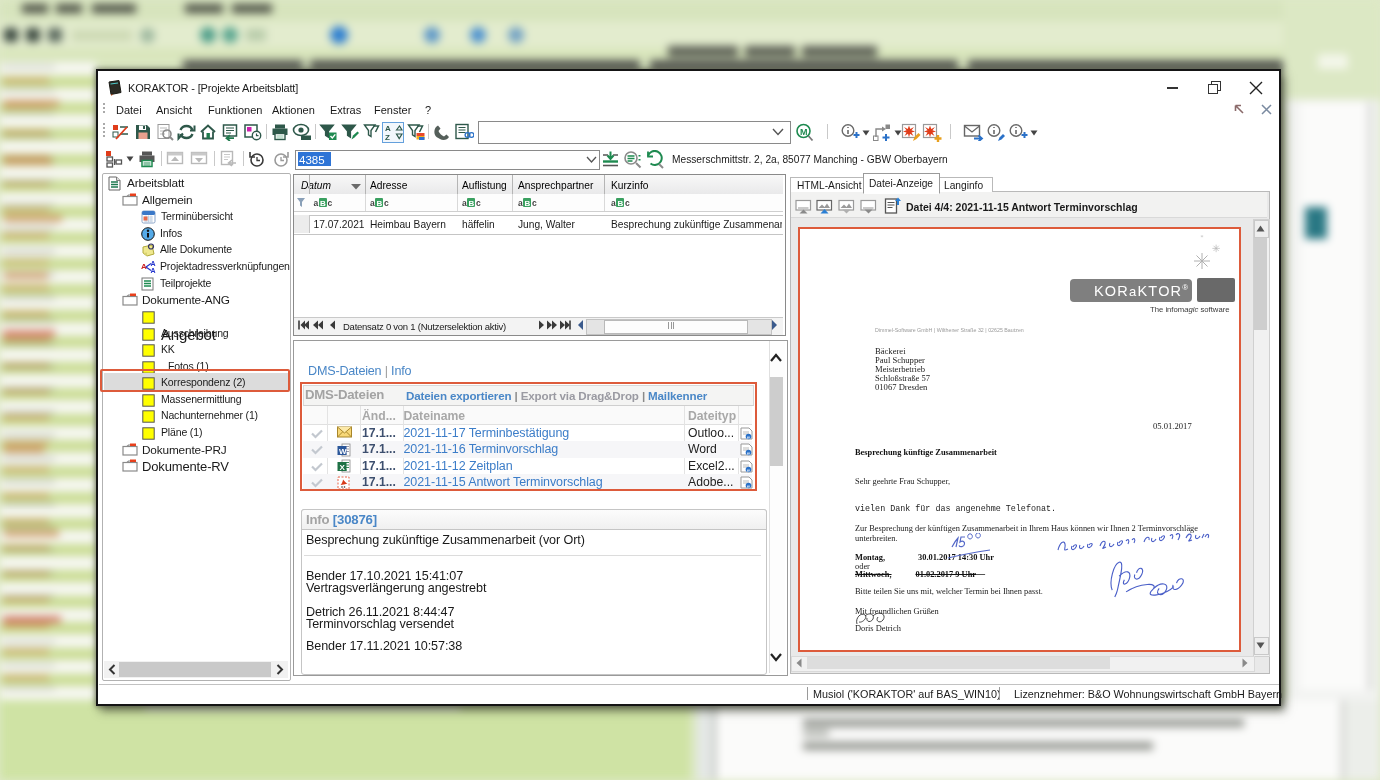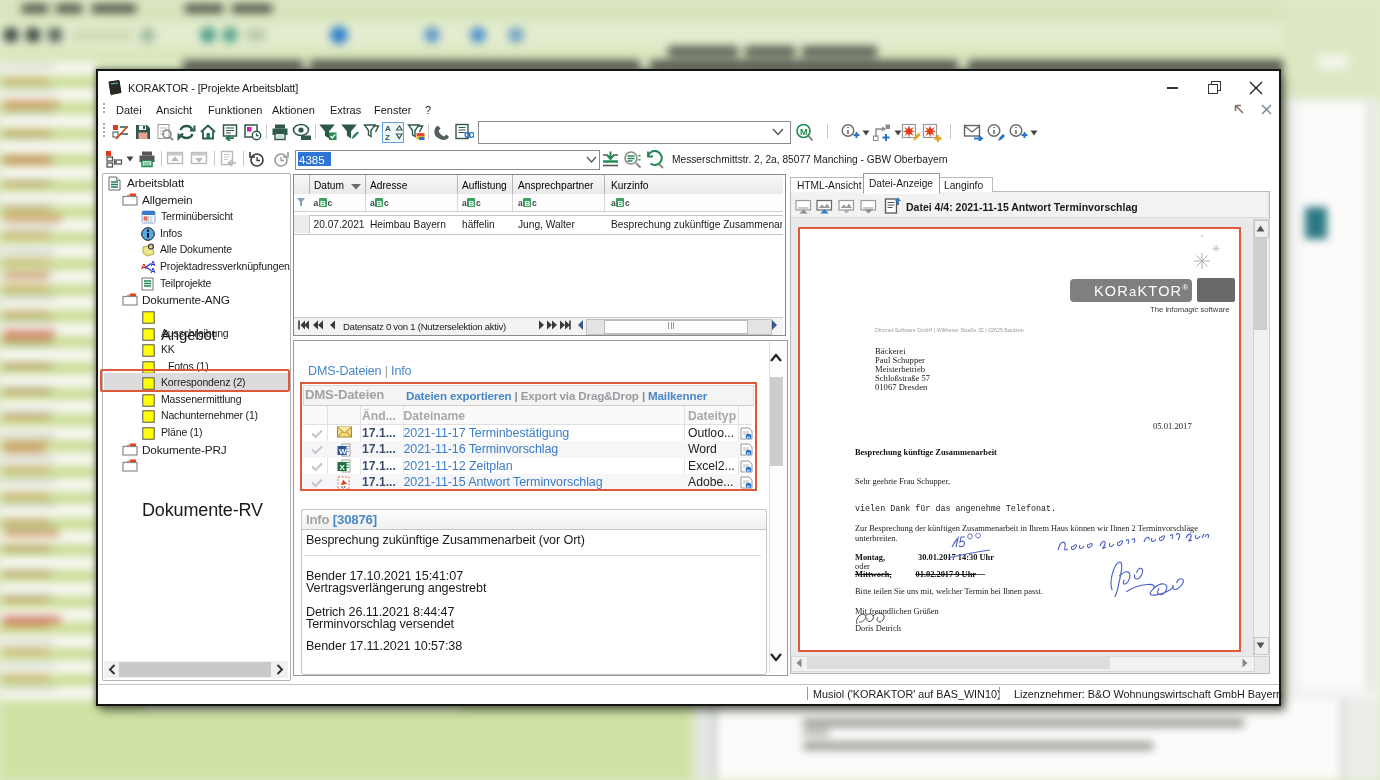--- a/index.html
+++ b/index.html
@@ -421,34 +421,34 @@
         <path d="M1 3.5 H5 L6.5 2 H10 V3.5" fill="none" stroke="#8a8a8a" stroke-width="1.2"></path>
         <rect x="1" y="3.5" width="14" height="8.5" fill="#fff" stroke="#8a8a8a" stroke-width="1.2"></rect>
         <rect x="8" y="0.5" width="6" height="2.5" fill="#e8401c"></rect>
       </svg>
     <div class="t" style="left:142px;top:442.5px;font-size:11.8px;letter-spacing:-0.15px;">Dokumente-PRJ</div>
     <svg class="ab" style="left:122px;top:459px;" width="16" height="13" viewBox="0 0 16 13">
         <path d="M1 3.5 H5 L6.5 2 H10 V3.5" fill="none" stroke="#8a8a8a" stroke-width="1.2"></path>
         <rect x="1" y="3.5" width="14" height="8.5" fill="#fff" stroke="#8a8a8a" stroke-width="1.2"></rect>
         <rect x="8" y="0.5" width="6" height="2.5" fill="#e8401c"></rect>
       </svg>
-    <div class="t" style="left:142px;top:459px;font-size:18px;letter-spacing:-0.15px;margin-top:41px;">Dokumente-RV</div>
+    <div class="t" style="left:142px;top:459px;font-size:13px;letter-spacing:-0.15px;">Dokumente-RV</div>
 
     <div class="ab" style="left:104px;top:661px;width:184px;height:17px;background:#f1f1f1;"></div>
     <div class="ab" style="left:119px;top:662px;width:152px;height:15px;background:#c9c9c9;"></div>
     <svg class="ab" style="left:108px;top:664px;" width="8" height="11" viewBox="0 0 8 11">
         <path d="M6.5 1 L2 5.5 L6.5 10" stroke="#333" stroke-width="2" fill="none"></path>
       </svg>
     <svg class="ab" style="left:276px;top:664px;" width="8" height="11" viewBox="0 0 8 11">
         <path d="M1.5 1 L6 5.5 L1.5 10" stroke="#333" stroke-width="2" fill="none"></path>
       </svg>
 
     <div class="ab" style="left:292.5px;top:174px;width:491px;height:160px;background:#fff;border:1px solid #8a8a8a;"></div>
     <div class="ab" style="left:293.5px;top:175px;width:489px;height:19px;background:linear-gradient(180deg,#f8f8f8,#e9e9ea);border-bottom:1px solid #a9a9a9;"></div>
-    <div class="t" style="left:314px;top:180px;font-size:10.2px;color:#000;">Datum</div>
+    <div class="t" style="left:301px;top:180px;font-size:10.2px;color:#000;font-style:italic;">Datum</div>
     <div class="t" style="left:370px;top:180px;font-size:10.2px;color:#000;">Adresse</div>
     <div class="t" style="left:462px;top:180px;font-size:10.2px;color:#000;">Auflistung</div>
     <div class="t" style="left:518px;top:180px;font-size:10.2px;color:#000;">Ansprechpartner</div>
     <div class="t" style="left:611px;top:180px;font-size:10.2px;color:#000;">Kurzinfo</div>
     <svg class="ab" style="left:350px;top:183px;" width="12" height="7" viewBox="0 0 12 7">
         <path d="M1 1 L11 1 L6 6.5 Z" fill="#6a6a6a"></path>
       </svg>
     <div class="ab" style="left:308.5px;top:175px;width:1px;height:19px;background:#b5b5b5;"></div>
     <div class="ab" style="left:365px;top:175px;width:1px;height:19px;background:#b5b5b5;"></div>
     <div class="ab" style="left:457px;top:175px;width:1px;height:19px;background:#b5b5b5;"></div>
@@ -477,21 +477,21 @@
     <div class="t" style="left:518px;top:198px;font-size:8.5px;font-weight:bold;color:#444;">a</div>
       <div class="ab" style="left:523px;top:198px;width:8px;height:9px;background:#3aa060;border-radius:1px;"></div>
       <div class="t" style="left:524.5px;top:198.5px;font-size:8px;font-weight:bold;color:#fff;">B</div>
       <div class="t" style="left:532px;top:198px;font-size:8.5px;font-weight:bold;color:#444;">c</div>
     <div class="t" style="left:611px;top:198px;font-size:8.5px;font-weight:bold;color:#444;">a</div>
       <div class="ab" style="left:616px;top:198px;width:8px;height:9px;background:#3aa060;border-radius:1px;"></div>
       <div class="t" style="left:617.5px;top:198.5px;font-size:8px;font-weight:bold;color:#fff;">B</div>
       <div class="t" style="left:625px;top:198px;font-size:8.5px;font-weight:bold;color:#444;">c</div>
     <div class="ab" style="left:293.5px;top:214.5px;width:489px;height:18px;background:#fff;border-top:1px solid #c5c5c5;border-bottom:1px solid #c5c5c5;"></div>
     <div class="ab" style="left:293.5px;top:214.5px;width:15px;height:18px;background:#ececec;border-right:1px solid #c5c5c5;"></div>
-    <div class="t" style="left:313.5px;top:219px;font-size:10.2px;">20.07.2021</div>
+    <div class="t" style="left:313.5px;top:219px;font-size:10.2px;">17.07.2021</div>
     <div class="t" style="left:370px;top:219px;font-size:10.2px;">Heimbau Bayern</div>
     <div class="t" style="left:462px;top:219px;font-size:10.2px;">häffelin</div>
     <div class="t" style="left:518px;top:219px;font-size:10.2px;">Jung, Walter</div>
     <div class="ab t" style="left:611px;top:219px;width:171px;height:12px;overflow:hidden;font-size:10.2px;line-height:12px;">Besprechung zukünftige Zusammenarb</div>
     <div class="ab" style="left:293.5px;top:316.5px;width:489px;height:17px;background:#f3f3f3;border-top:1px solid #c9c9c9;"></div>
     <svg class="ab" style="left:297px;top:320px;" width="13" height="10" viewBox="0 0 13 10">
         <path d="M2 0.5 V9.5" stroke="#3a3a3a" stroke-width="1.6"></path>
         <path d="M12 0.5 L7 5 L12 9.5 Z" fill="#3a3a3a"></path>
         <path d="M8 0.5 L3.5 5 L8 9.5 Z" fill="#3a3a3a"></path>
       </svg>

